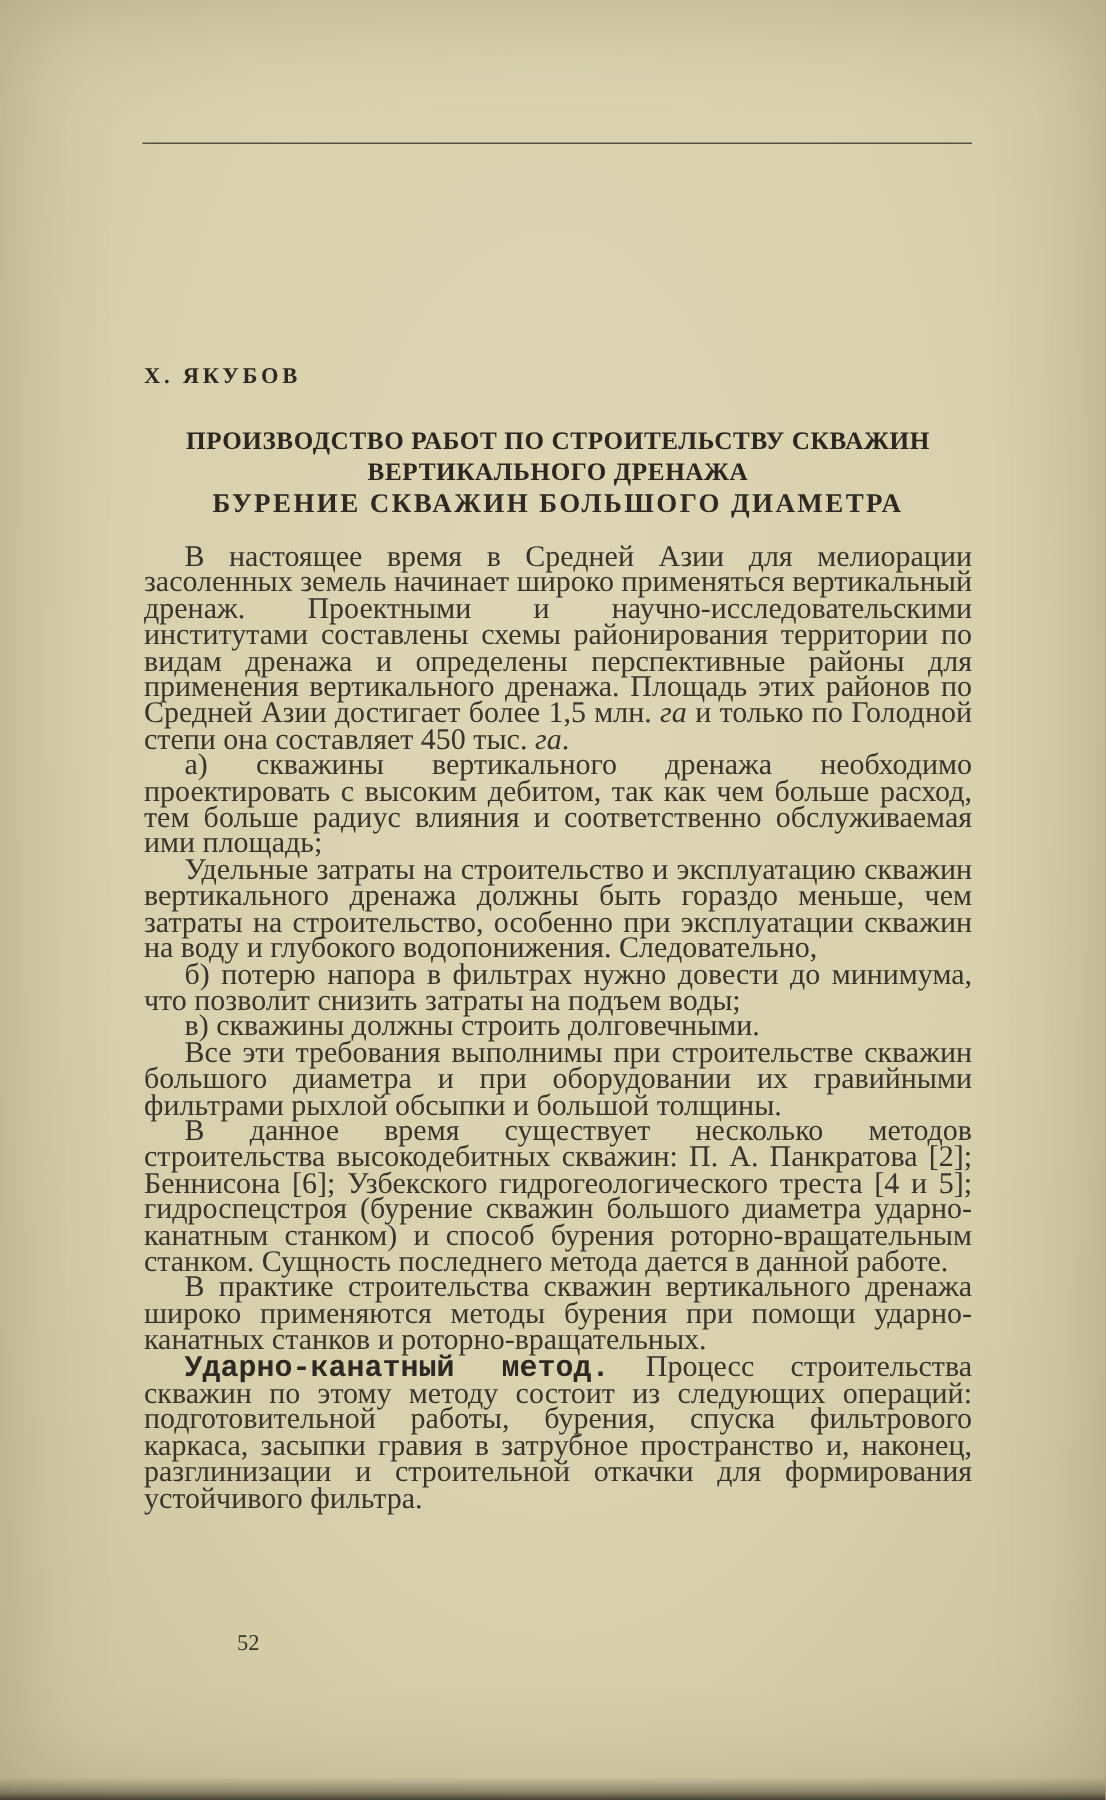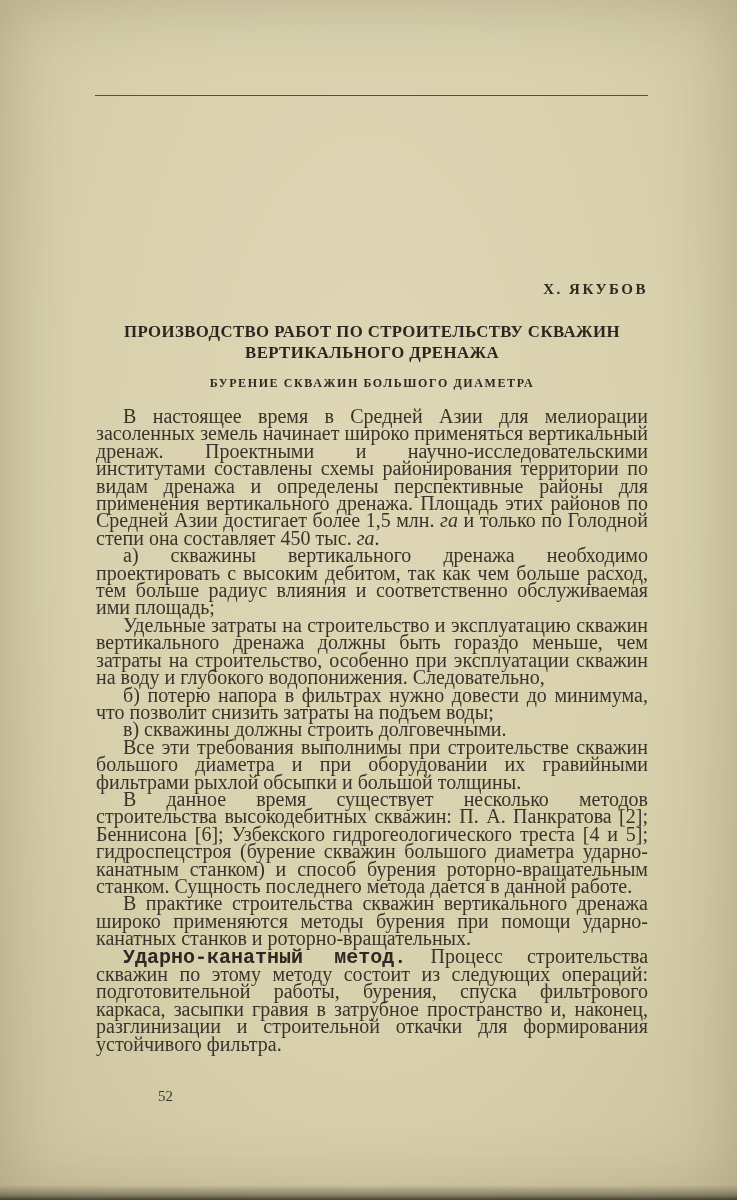--- a/index.html
+++ b/index.html
@@ -15,30 +15,30 @@
     color: var(--ink, #35312a);
     overflow:hidden;
     box-shadow: inset 0 0 70px rgba(92,82,52,0.28);
   }
   .top-rule {
     position:absolute; top:95px; left:95px; width:553px; height:1px;
     background:#555041;
   }
   .content { position:absolute; top:243px; left:96px; width:552px; }
   .author {
-    text-align:right; font-weight:bold; font-size:15px;
-    letter-spacing:2.5px; margin-bottom:23px; color:#2e2a23;margin-top:38px;
+    text-align:left; font-weight:bold; font-size:15px;
+    letter-spacing:2.5px; margin-bottom:23px; color:#2e2a23;
   }
   .title {
     text-align:center; font-weight:bold; font-size:16.8px;
-    line-height:21px; letter-spacing:0.4px; margin-bottom:13px; color:#2b2720;
+    line-height:21px; letter-spacing:0.4px; margin-bottom:0; color:#2b2720;
   }
   .title-line { display:block; }
   .subtitle {
-    text-align:center; font-weight:bold; font-size:12px;
+    text-align:center; font-weight:bold; font-size:18px;
     letter-spacing:1.6px; margin-bottom:17px; color:#2e2a23;
   }
   .body {
     font-size:20px; line-height:17.4px; text-align:justify;
     color:#38342b;
   }
   .para { text-indent:27px; }
   .para .italic { font-style:italic; }
   .para .bold { font-weight:bold; color:#2d2922;font-family:Liberation Mono, monospace; }
   .page-number {

